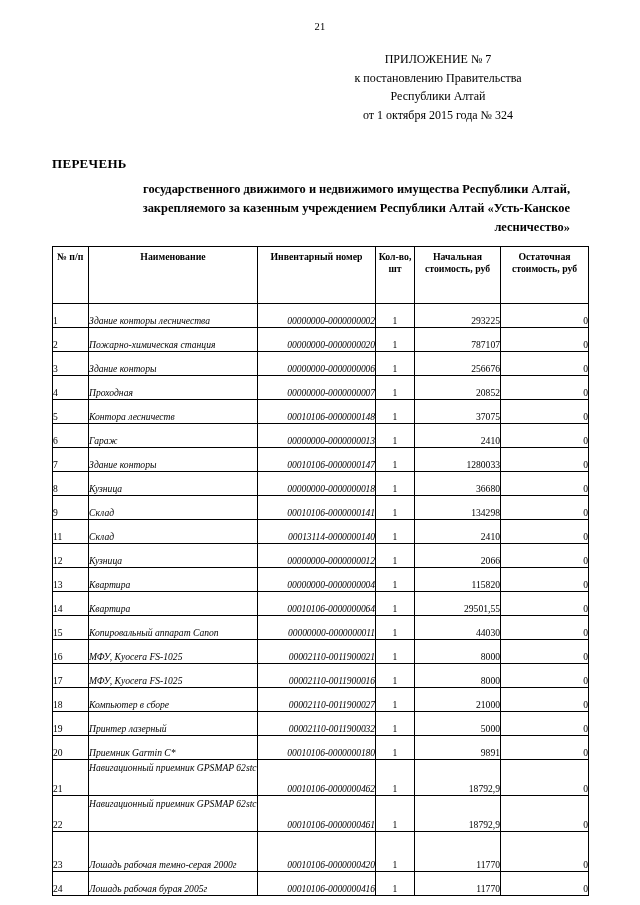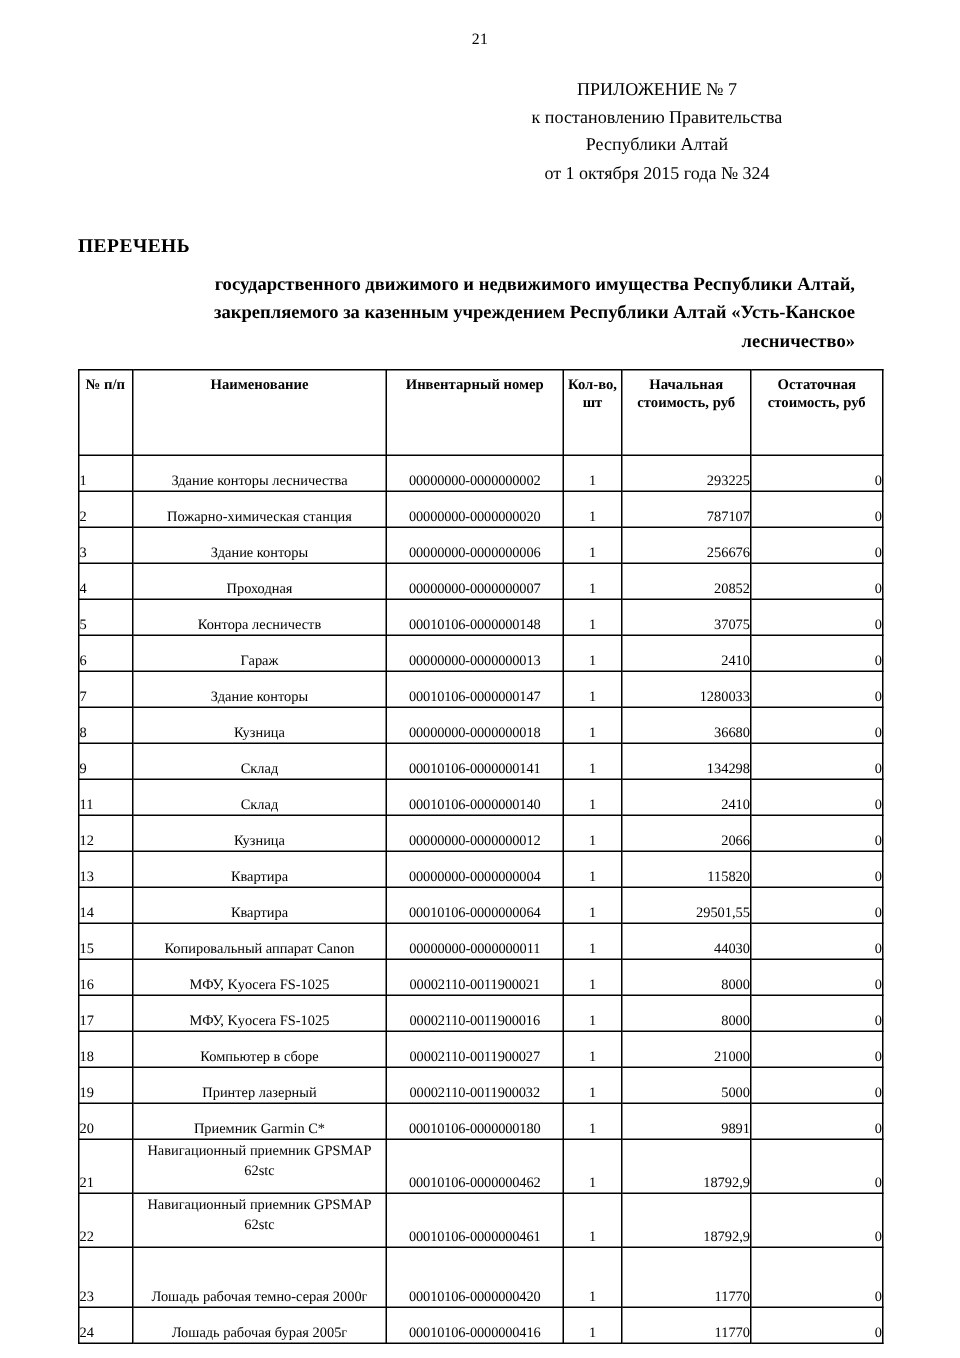--- a/index.html
+++ b/index.html
@@ -114,31 +114,33 @@
     line-height: 13px;
     padding: 3px 0 0 0;
   }
   td.cell-num {
     text-align: left;
     padding-left: 3px;
     vertical-align: bottom;
     padding-bottom: 2px;
   }
   td.cell-name {
-    text-align: center;
+    text-align: left;
     padding-left: 6px;
     vertical-align: bottom;
     padding-bottom: 2px;
+    font-style: italic;
   }
   td.cell-inv {
-    text-align: center;
+    text-align: right;
     padding-left: 3px;
     letter-spacing: -0.1px;
     vertical-align: bottom;
     padding-bottom: 2px;
+    font-style: italic;
   }
   td.cell-qty {
     text-align: center;
     vertical-align: bottom;
     padding-bottom: 2px;
   }
   td.cell-start,
   td.cell-resid {
     text-align: right;
     padding-right: 3px;
@@ -270,21 +272,21 @@
           <td class="cell-num">9</td>
           <td class="cell-name">Склад</td>
           <td class="cell-inv">00010106-0000000141</td>
           <td class="cell-qty">1</td>
           <td class="cell-start">134298</td>
           <td class="cell-resid">0</td>
         </tr>
         <tr>
           <td class="cell-num">11</td>
           <td class="cell-name">Склад</td>
-          <td class="cell-inv">00010106-0000000140</td>
+          <td class="cell-inv">00013114-0000000140</td>
           <td class="cell-qty">1</td>
           <td class="cell-start">2410</td>
           <td class="cell-resid">0</td>
         </tr>
         <tr>
           <td class="cell-num">12</td>
           <td class="cell-name">Кузница</td>
           <td class="cell-inv">00000000-0000000012</td>
           <td class="cell-qty">1</td>
           <td class="cell-start">2066</td>

